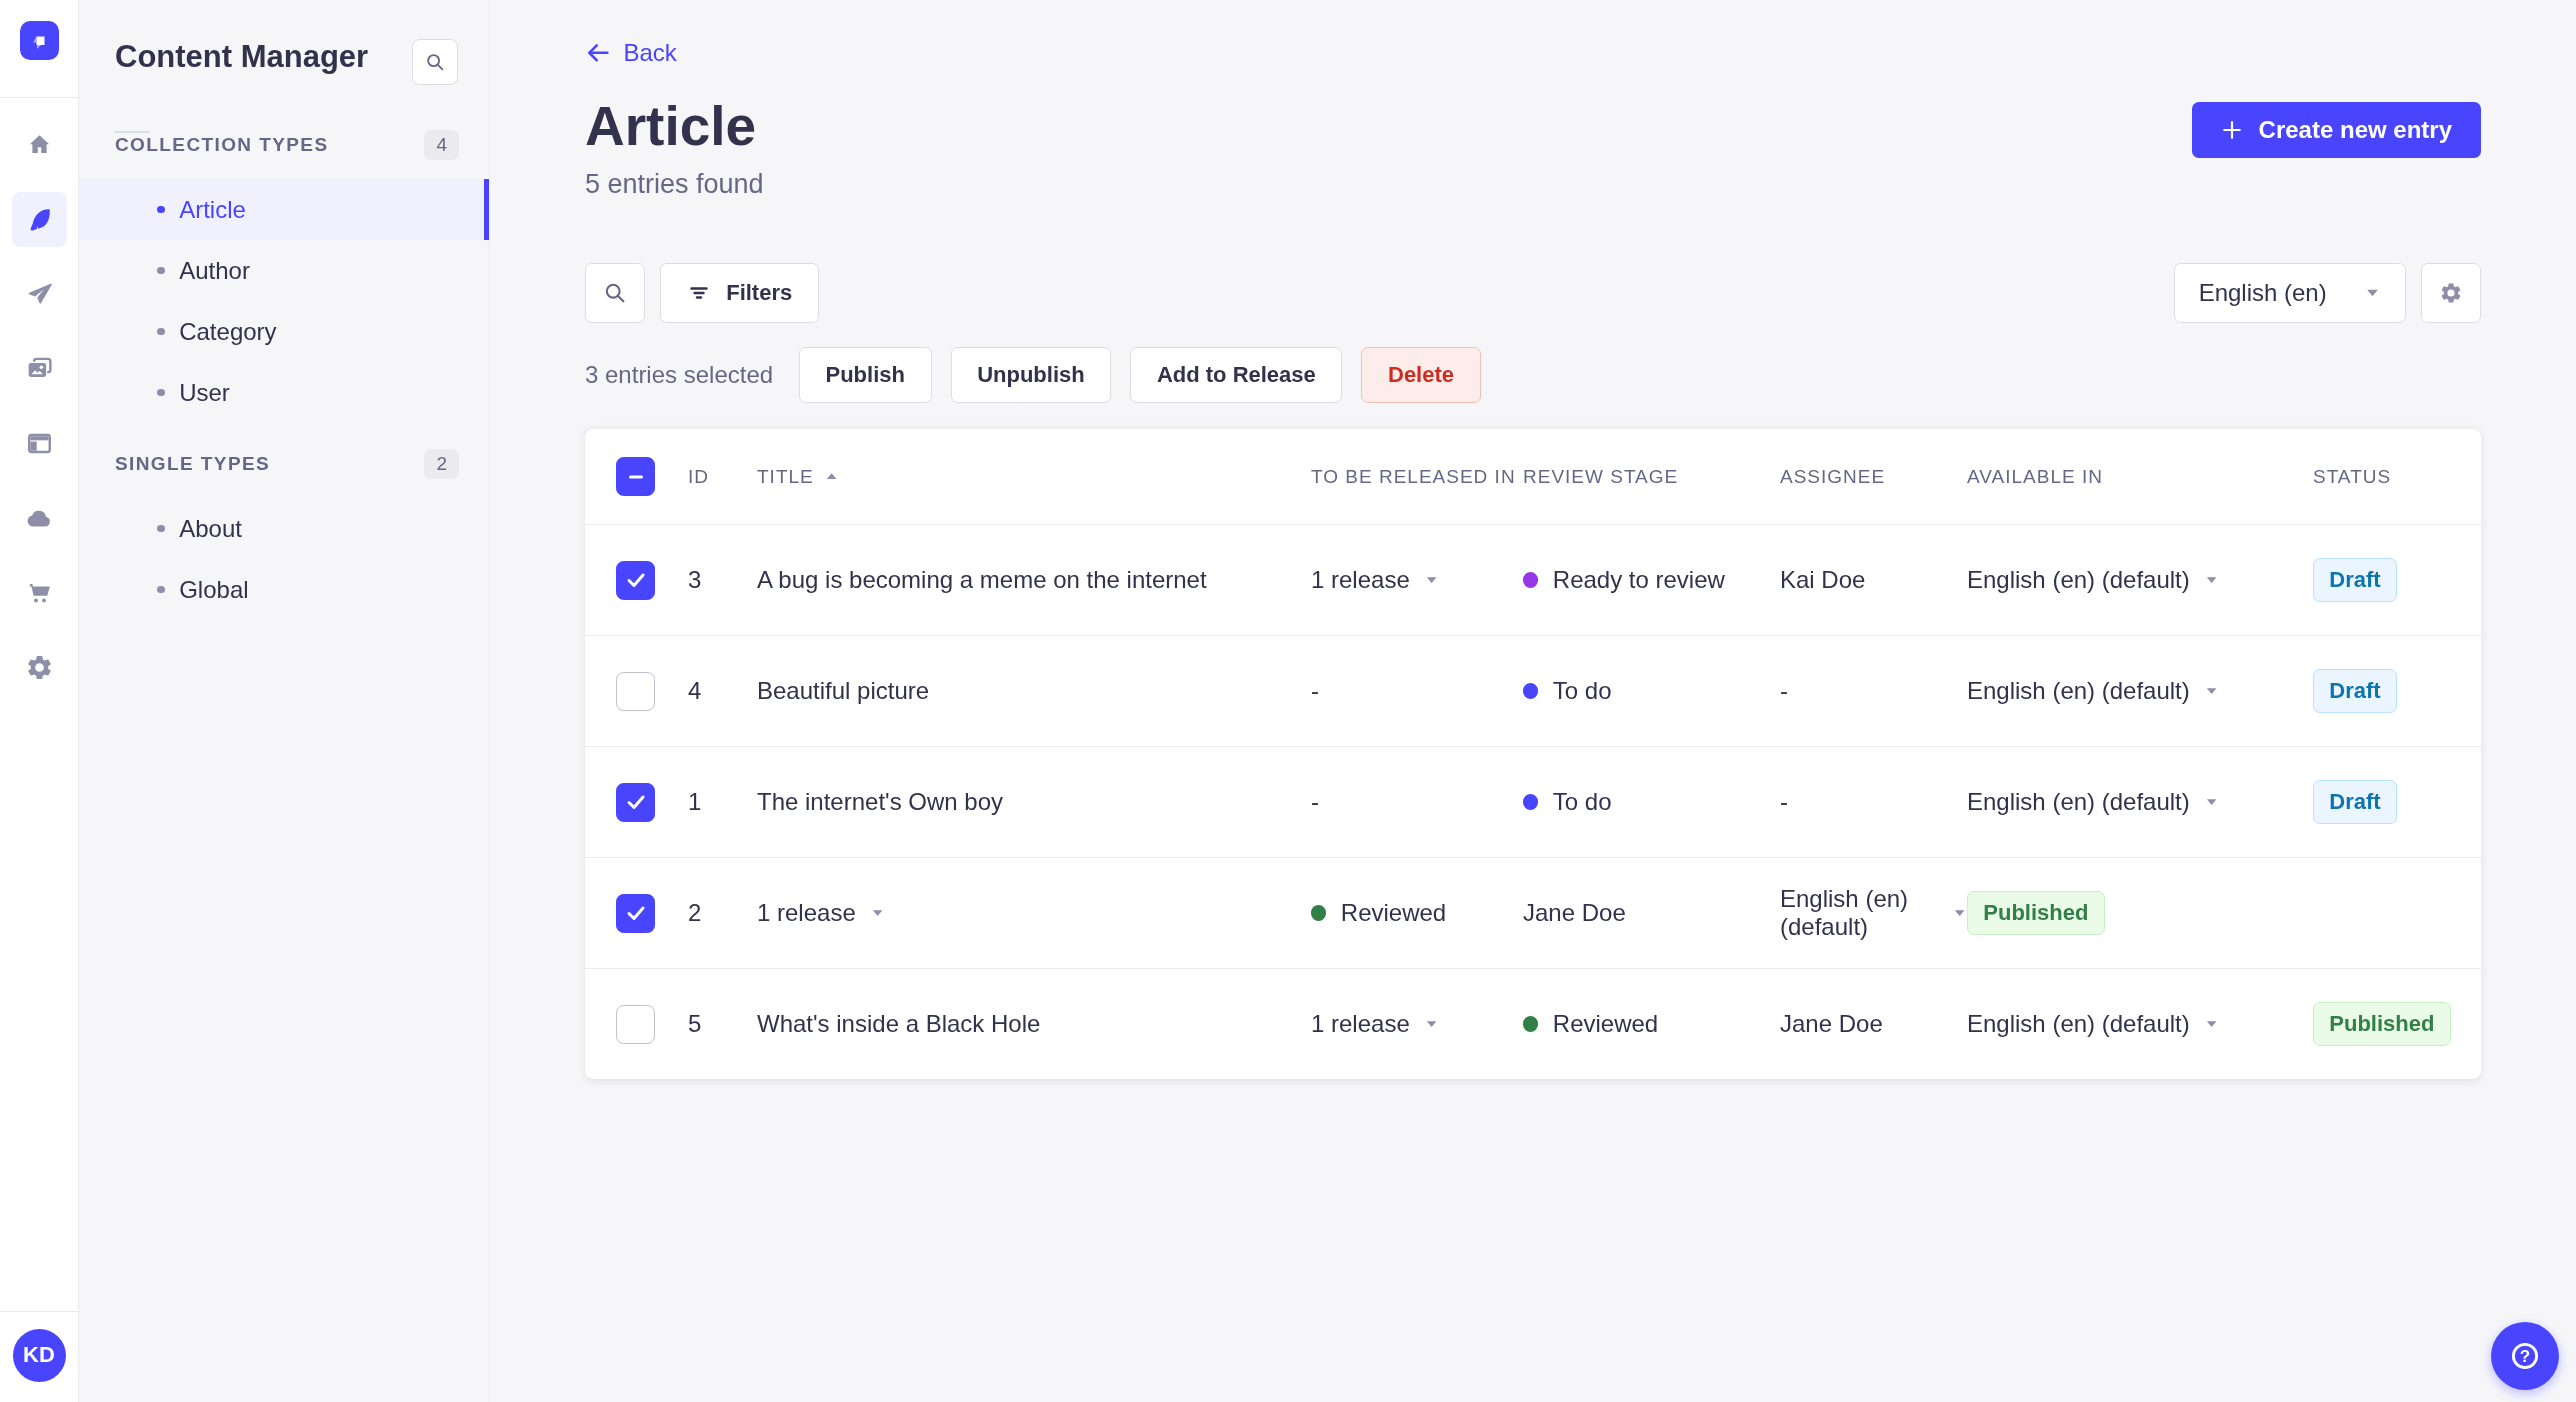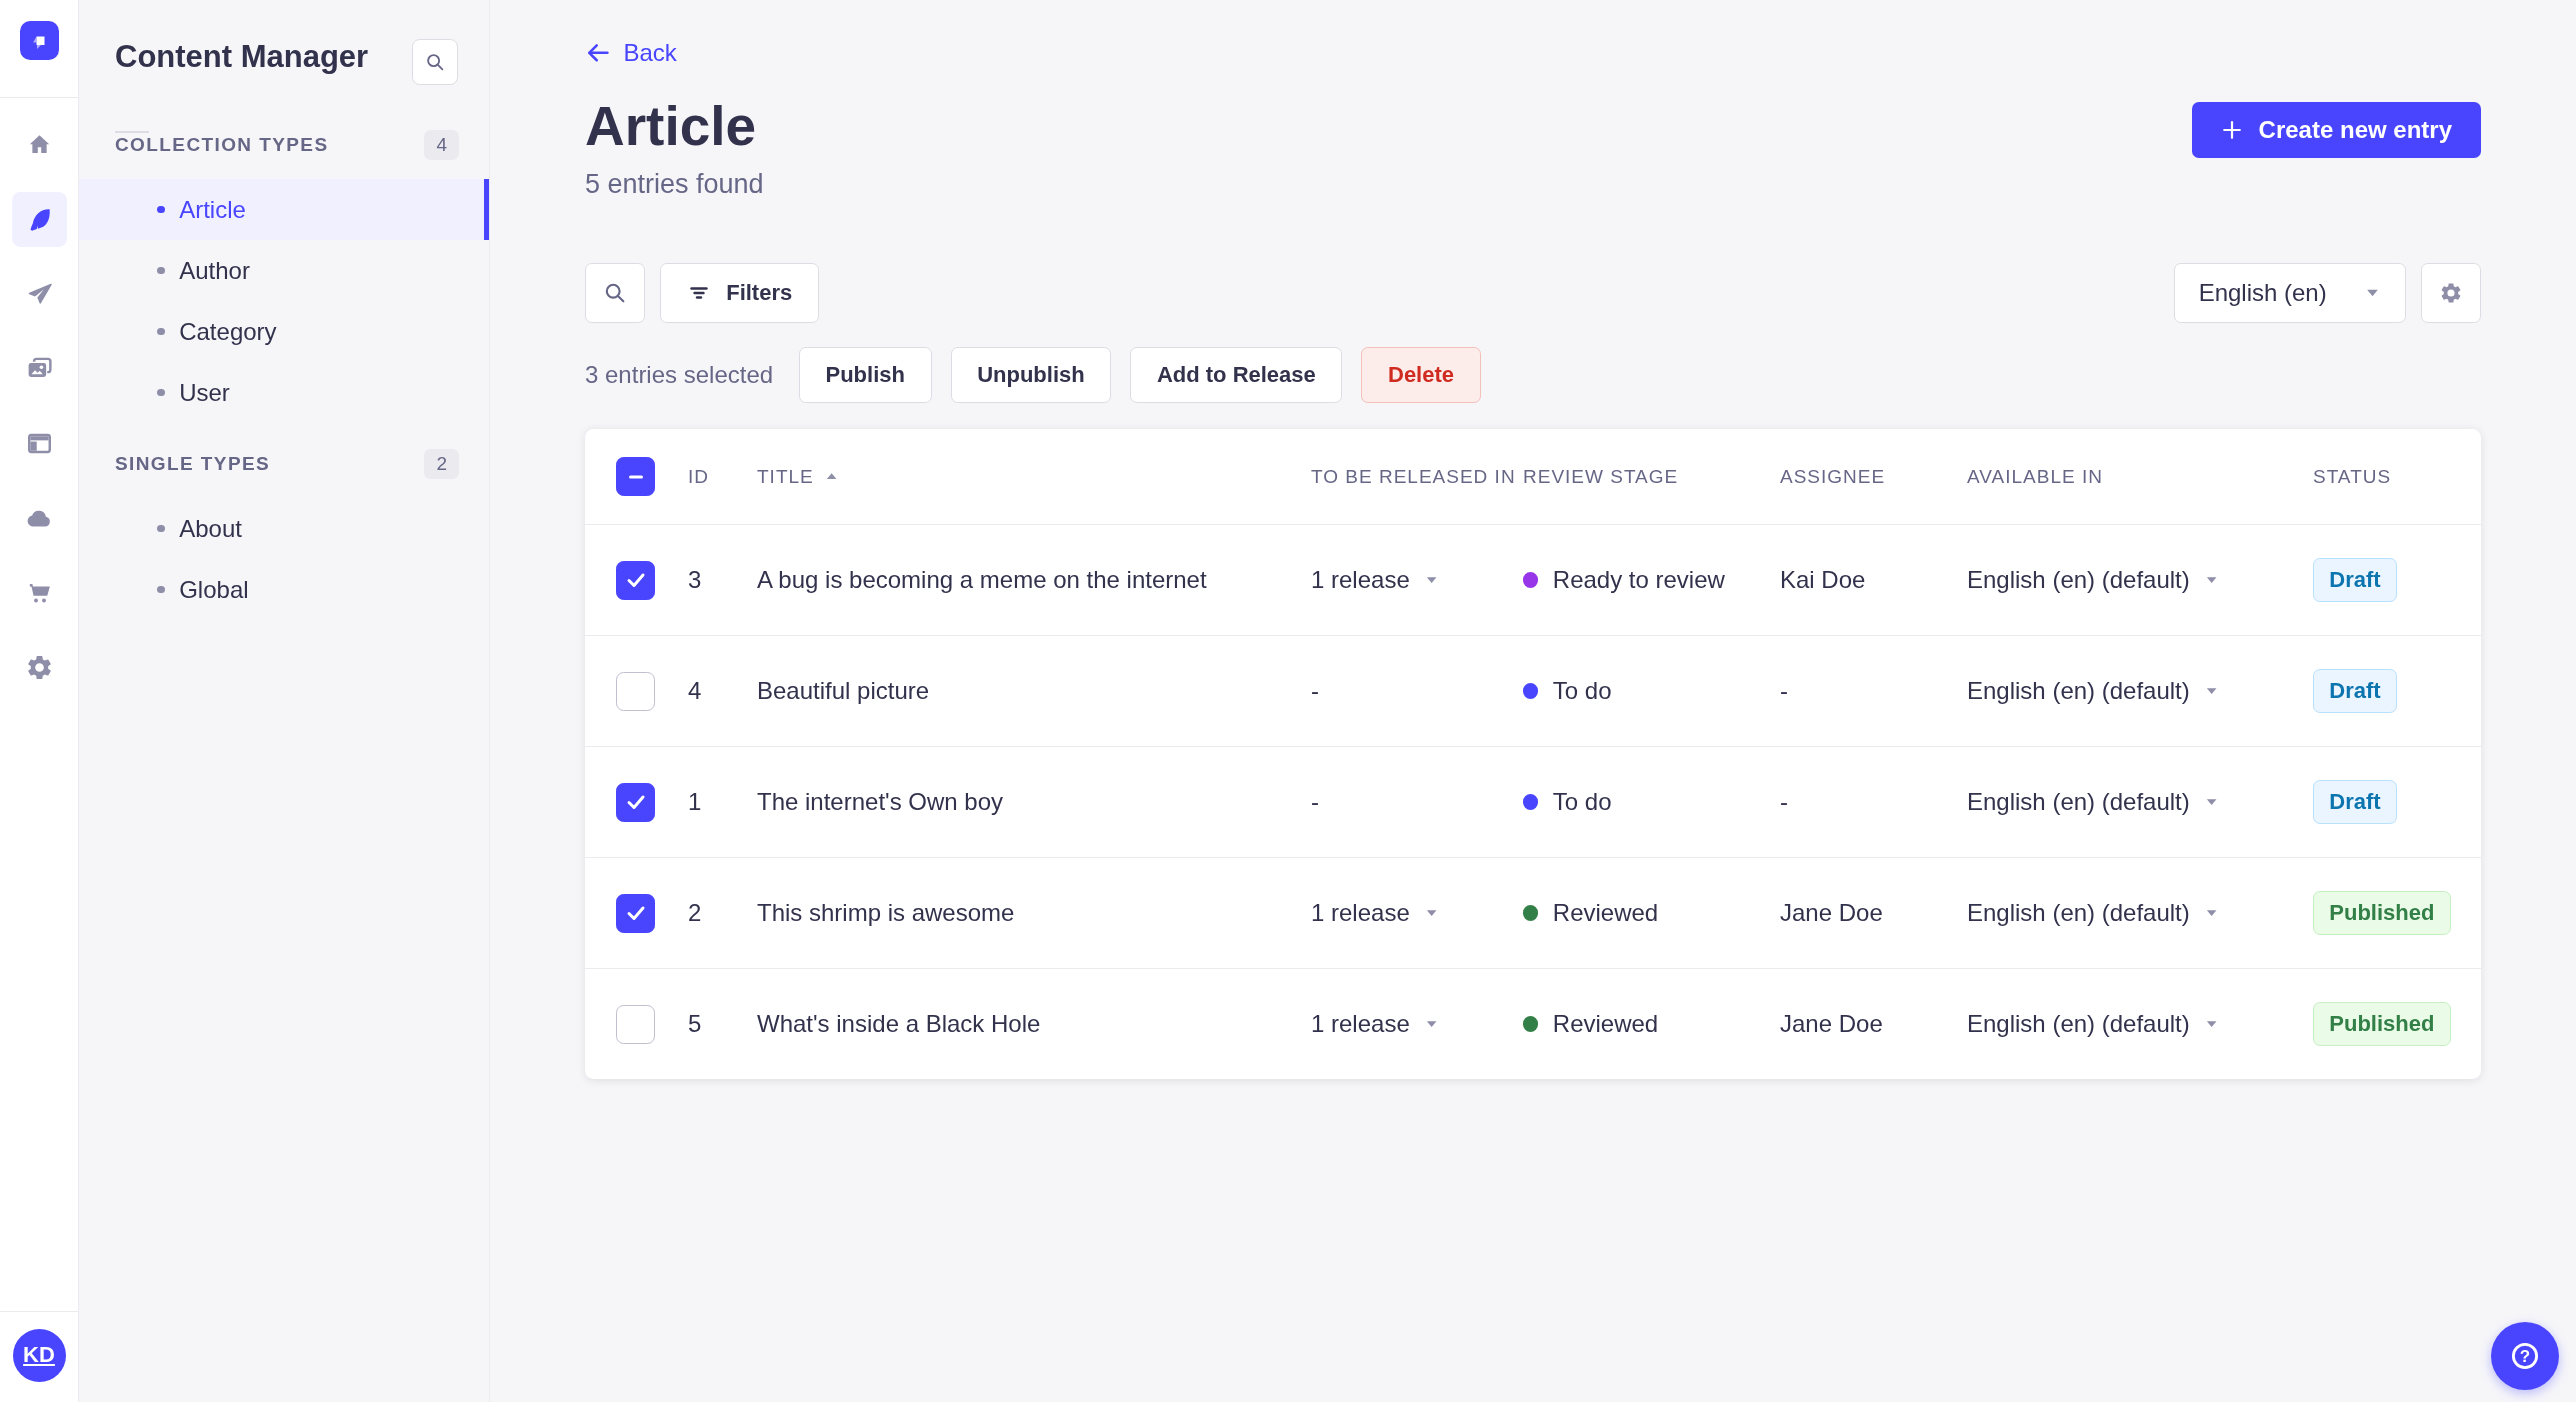--- a/index.html
+++ b/index.html
@@ -29,21 +29,21 @@
     color:#8e8ea9; cursor:pointer;
   }
   .icon-btn.active { background:#f0f0ff; color:#4945ff; }
   .iconbar-bottom {
     margin-top:auto; width:100%; border-top:1.7px solid #eaeaef;
     padding:17px 0 20.4px; display:flex; justify-content:center;
   }
   .avatar {
     width:53px; height:53px; border-radius:50%; background:#4945ff;
     color:#fff; font-weight:700; font-size:22px;
-    display:flex; align-items:center; justify-content:center; cursor:pointer;text-decoration:underline;
+    display:flex; align-items:center; justify-content:center; cursor:pointer;
   }
 
   
   .subnav {
     position:absolute; left:79px; top:0; bottom:0; width:411px;
     background:#f6f6f9; border-right:1.7px solid #eaeaef;
   }
   .subnav-header {
     padding:39px 31px 0 36px;
     display:flex; align-items:flex-start; justify-content:space-between;
@@ -453,21 +453,20 @@
   </div>
         <div class="trow">
     <div>
       <span class="cbx checked">
         <svg class="check" width="24" height="24" viewBox="0 0 24 24" fill="none" stroke="#ffffff" stroke-width="3" stroke-linecap="round" stroke-linejoin="round">
                 <path d="M5 12.5 10 17.5 19 7"></path>
               </svg>
       </span>
     </div>
     <div class="cell">2</div>
-    <div class="cell">This shrimp is awesome</div>
     <div class="cell release-cell">
       <span>1 release</span>
       <svg class="tri tri-release" width="15.3" height="15.3" viewBox="0 0 16 16" fill="currentColor">
               <path d="M3 5.5h10L8 11.5z"></path>
             </svg>
     </div>
     <div class="cell stage-cell">
       <span class="dot" style="background: rgb(50, 128, 72);"></span>
       <span>Reviewed</span>
     </div>

